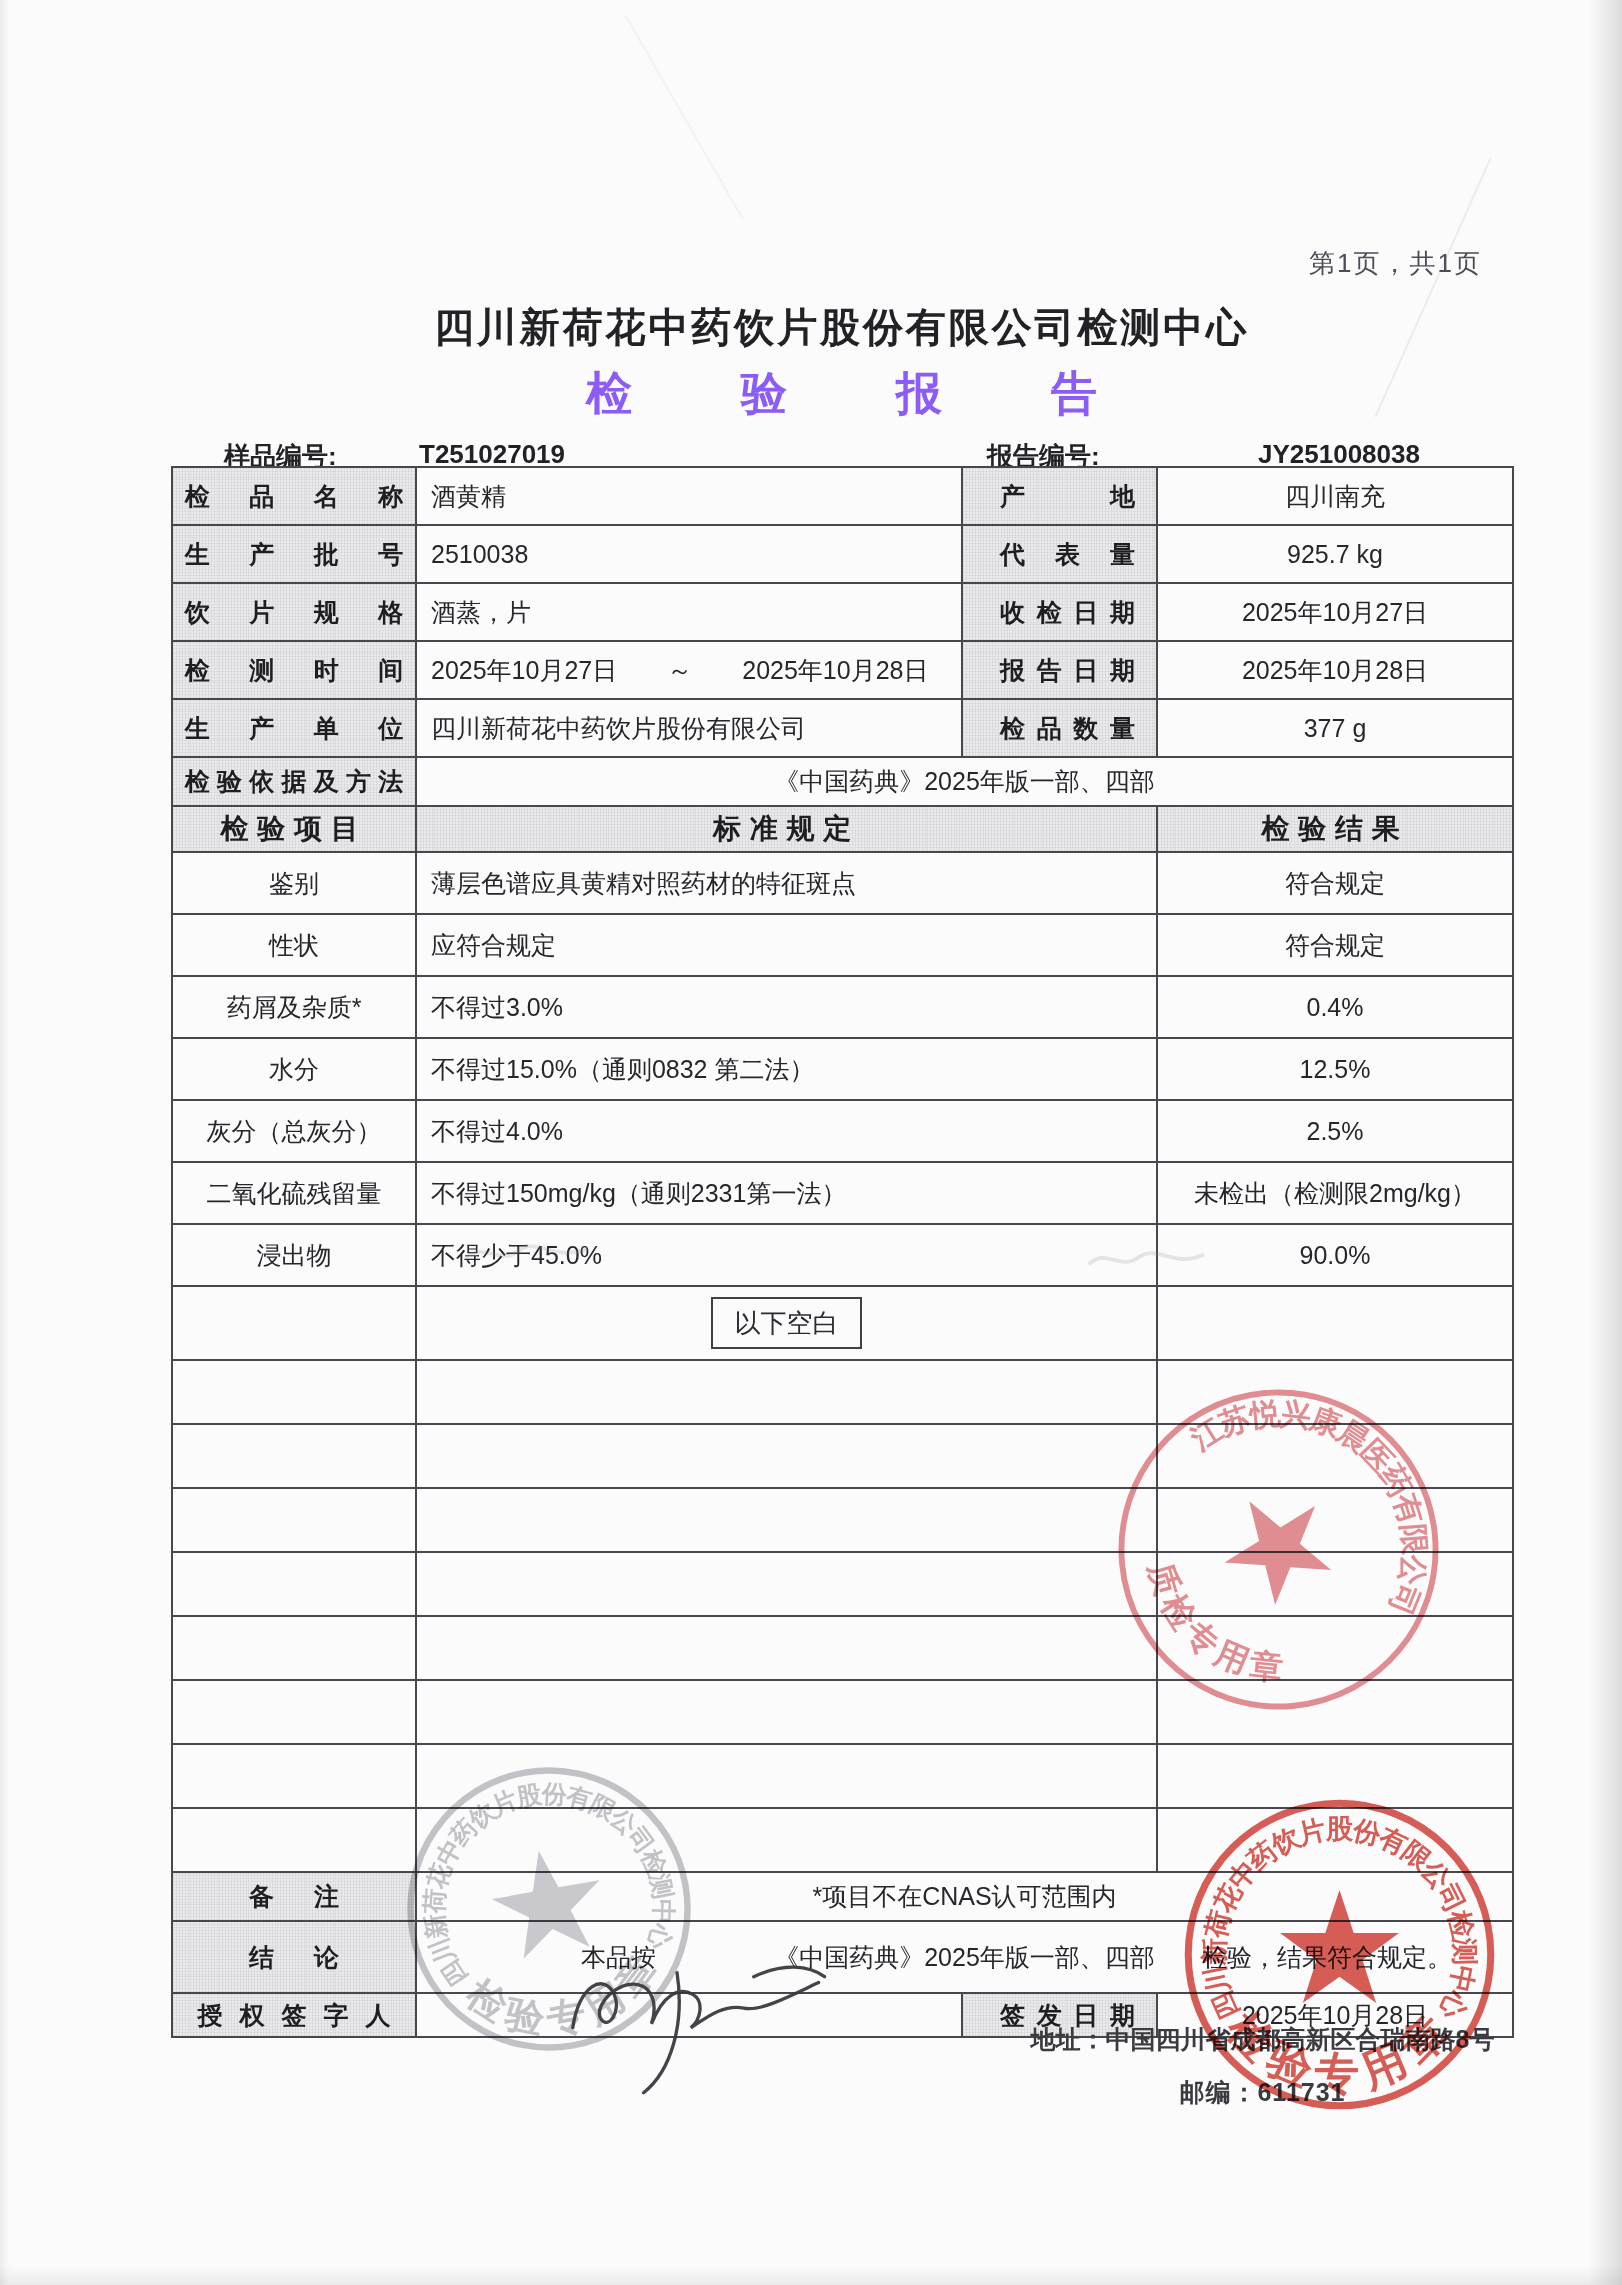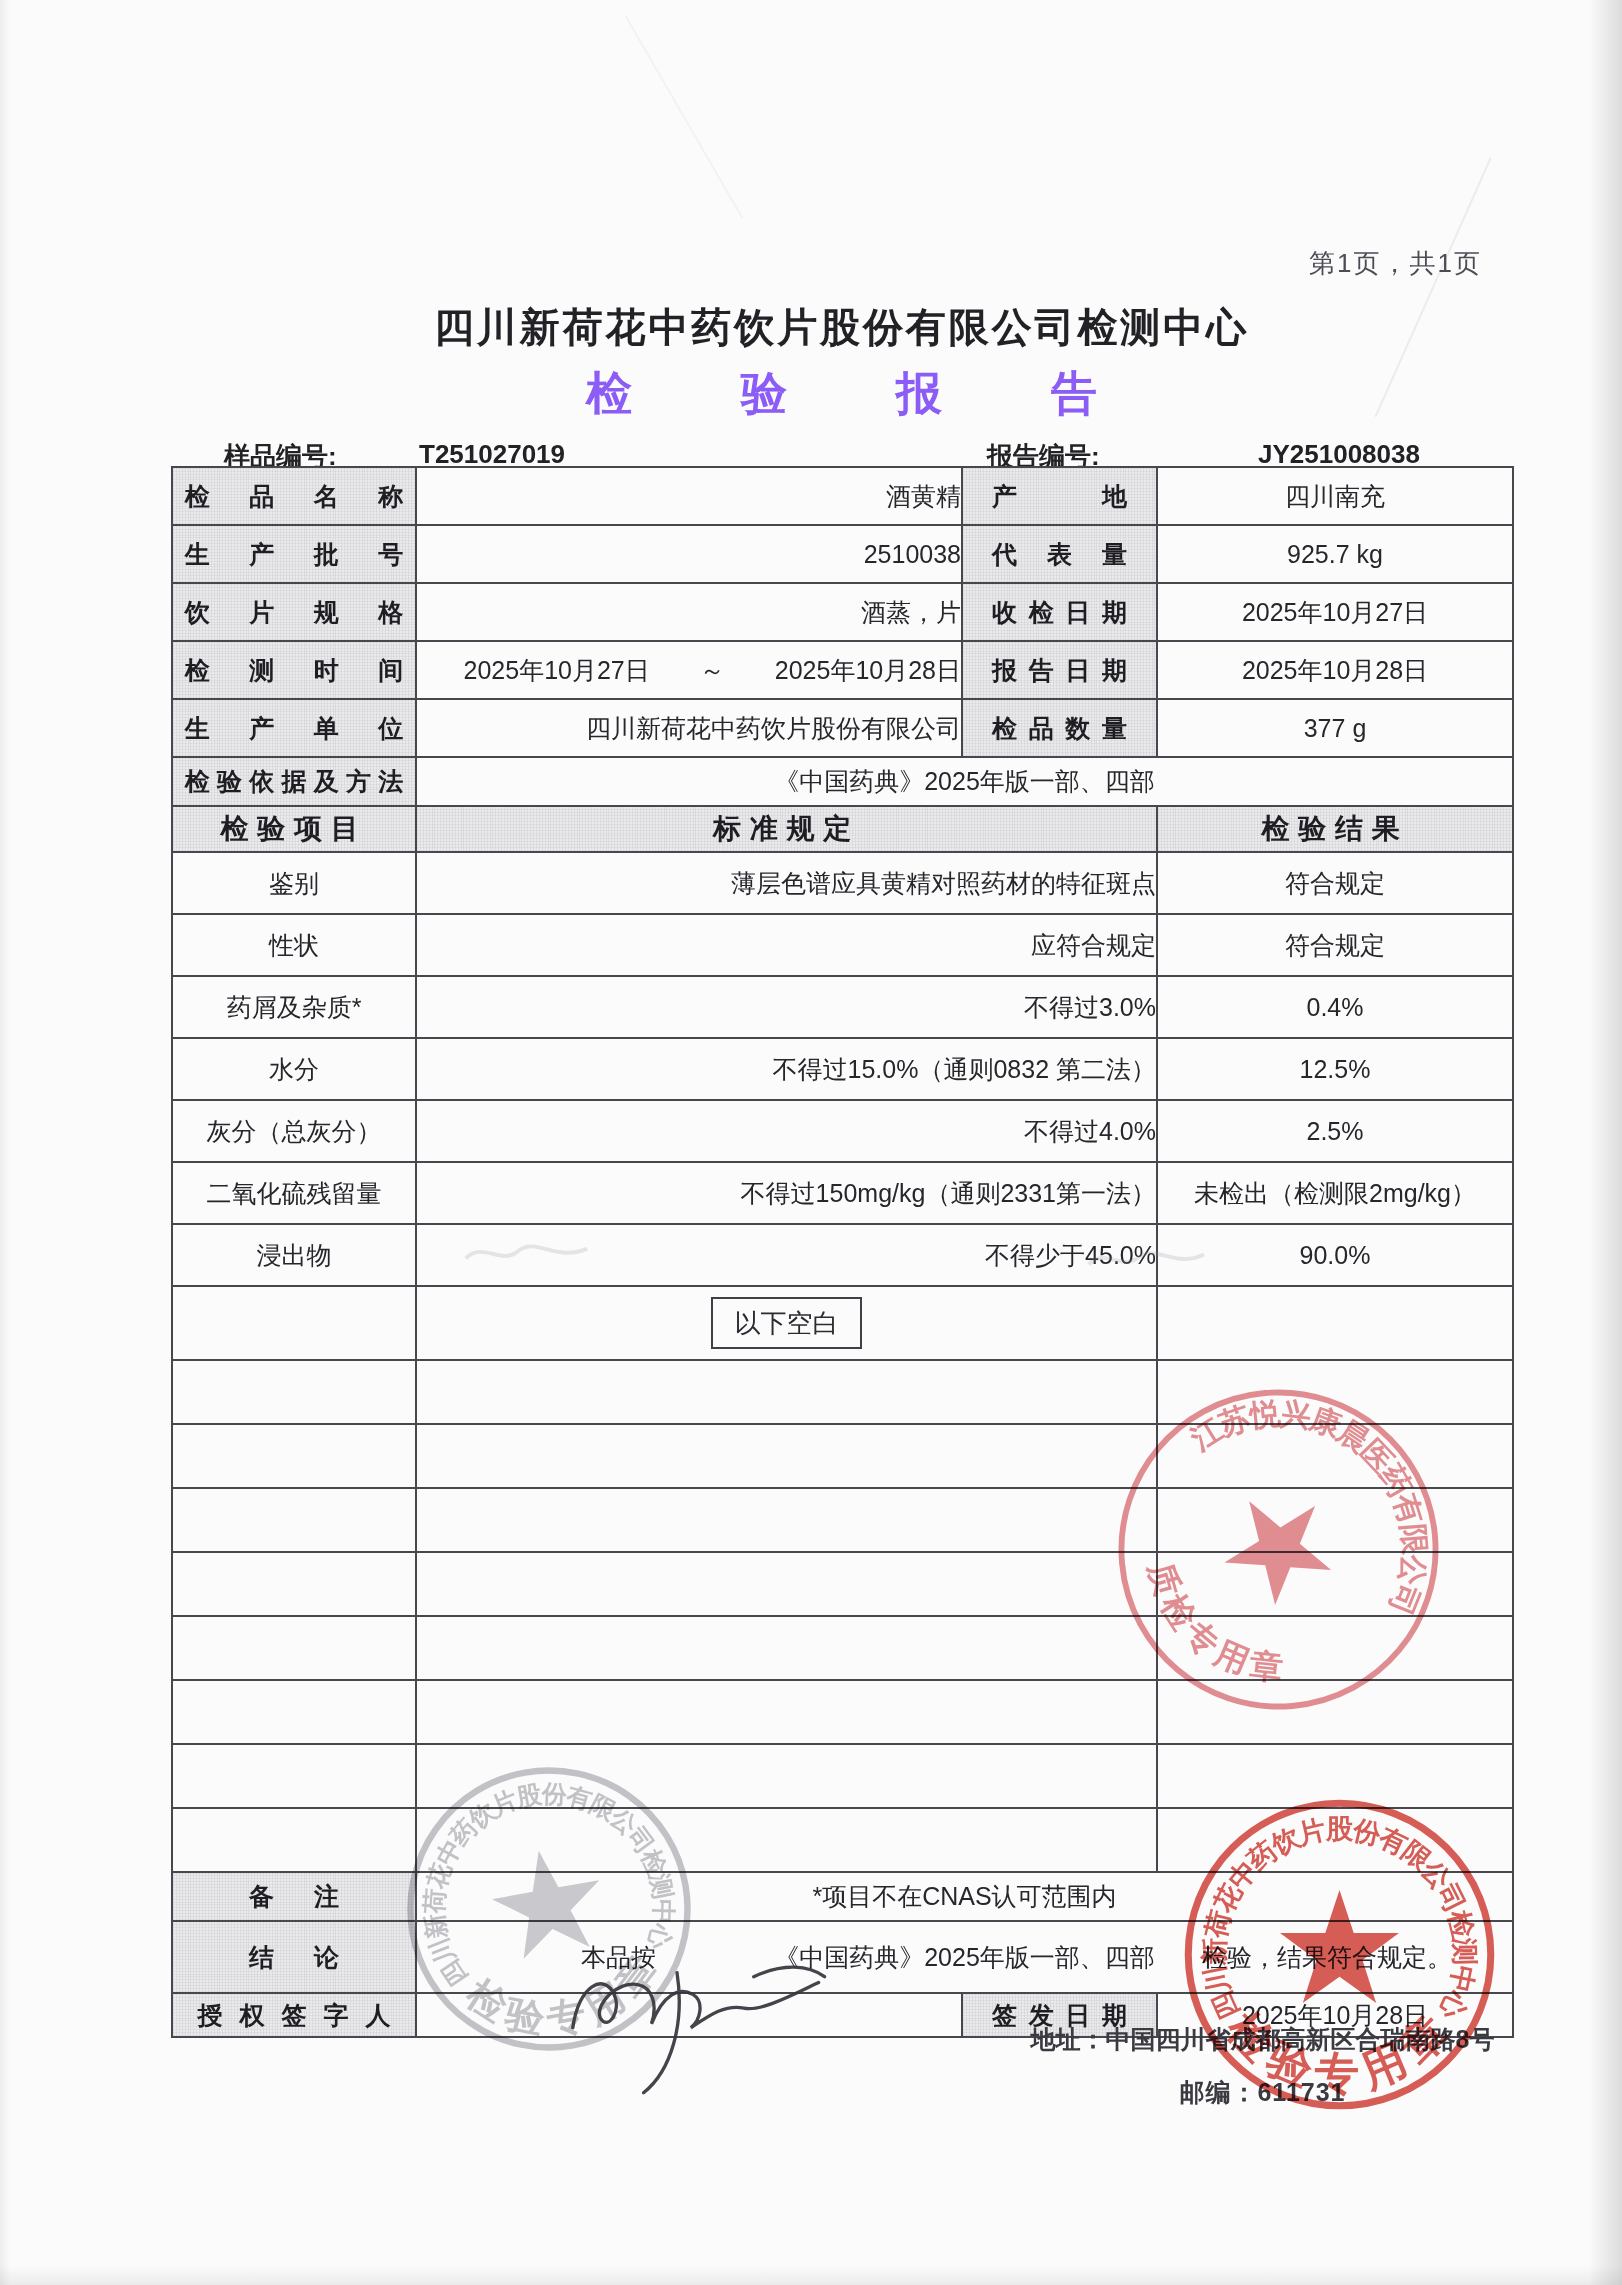--- a/index.html
+++ b/index.html
@@ -44,24 +44,24 @@
   table.report td { border:2px solid #47474d; font-size:25px; vertical-align:middle;
     overflow:hidden; }
   .lab {
     font-weight:bold; font-size:26px; color:#1d1d22;
     background-color:#eaeaed;
     background-image:
       repeating-linear-gradient(90deg, rgba(0,0,0,0.055) 0 1px, transparent 1px 2.9px),
       repeating-linear-gradient(0deg, rgba(0,0,0,0.045) 0 1px, transparent 1px 2.9px);
   }
   .spread { display:block; width:100%; text-align:justify; text-align-last:justify; }
-  .p10 { padding:0 11.7px; } .p25 { padding:0 24.4px; } .p30 { padding:0 29px; }
+  .p10 { padding:0 11.7px; } .p25 { padding:0 24.4px; } .p30 { padding:0 29px;margin-left:8px; }
   .p78 { padding:0 76px; }
   .ctr { text-align:center; }
-  .val-l { padding-left:30px; text-align:right; }
+  .val-l { padding-left:14px; text-align:left; }
   tr.info { height:58px; }
   tr.basis { height:49px; }
   tr.head { height:46px; }
   tr.head td { font-size:28px; letter-spacing:8.8px; }
   tr.test { height:62px; }
   tr.blank-r { height:74px; }
   tr.empty { height:64px; }
   tr.remark { height:49px;margin-left:28px; }
   tr.concl { height:72px; }
   tr.sign { height:44px; }

